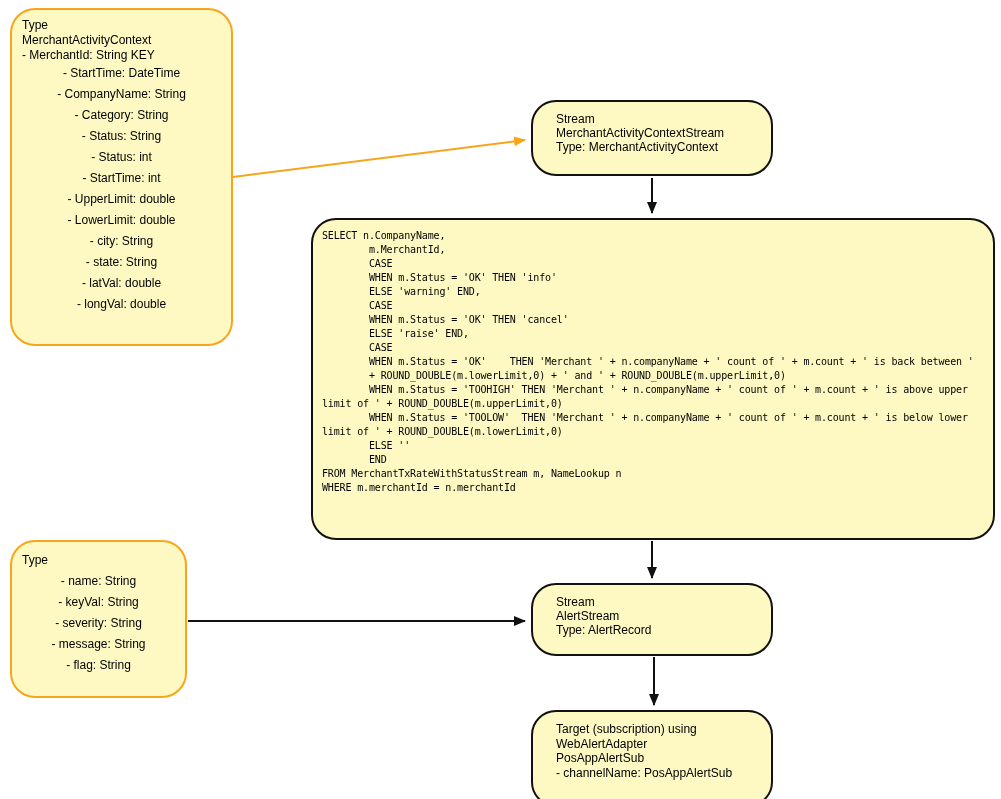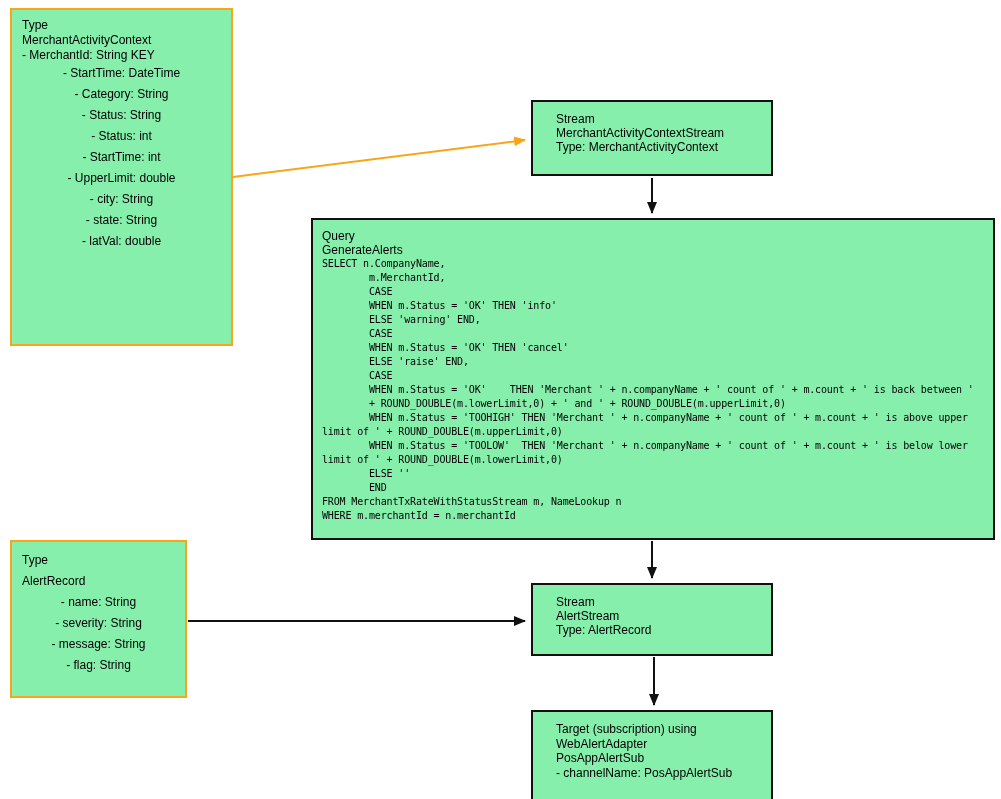--- a/index.html
+++ b/index.html
@@ -1,20 +1,20 @@
 <!DOCTYPE html>
 <html><head>
 <meta charset="utf-8">
 <style>
   * { margin:0; padding:0; box-sizing:border-box; }
   html,body { background:#ffffff; }
   body { font-family:"Liberation Sans", sans-serif; color:#000; }
   .canvas { position:relative; width:1001px; height:799px; background:#fff; overflow:hidden; }
   .arrow-layer { position:absolute; left:0; top:0; width:1001px; height:799px; pointer-events:none; }
-  .node { position:absolute; background:#86efac; font-size:12px; color:#000; }
+  .node { position:absolute; background:#fef9c3; font-size:12px; color:#000;border-radius:25px; }
   .type-node { border:2px solid #F9A51A; }
   .black-node { border:2px solid #111111; }
   .pad { padding:8px 10px; }
   .tight div { line-height:15px; }
   .fields div { line-height:21px; white-space:nowrap;text-align:center; }
   .rows div { line-height:21px; white-space:nowrap; }
   .stream-lines div { line-height:14px; }
   .stream-pad { padding:10px 23px; }
   .query-pad { padding:9px 4px 0 9px; }
   .q-head div { font-size:12px; line-height:14px; }
@@ -45,54 +45,53 @@
   </svg>
 
   <div class="node type-node pad" style="left:10px; top:8px; width:223px; height:338px;">
     <div class="tight">
       <div>Type</div>
       <div>MerchantActivityContext</div>
       <div>- MerchantId: String KEY</div>
     </div>
     <div class="fields">
         <div>- StartTime: DateTime</div>
+        <div>- CompanyName: String</div>
         <div>- Category: String</div>
         <div>- Status: String</div>
         <div>- Status: int</div>
         <div>- StartTime: int</div>
         <div>- UpperLimit: double</div>
+        <div>- LowerLimit: double</div>
         <div>- city: String</div>
         <div>- state: String</div>
         <div>- latVal: double</div>
+        <div>- longVal: double</div>
       </div>
   </div>
 
   <div class="node black-node stream-pad" style="left:531px; top:100px; width:242px; height:76px;">
     <div class="stream-lines">
       <div>Stream</div>
       <div>MerchantActivityContextStream</div>
       <div>Type: MerchantActivityContext</div>
     </div>
   </div>
 
   <div class="node black-node query-pad" style="left:311px; top:218px; width:684px; height:322px;">
-    <div class="q-head">
-      <div>Query</div>
-      <div>GenerateAlerts</div>
-    </div>
     <div class="code"><div>SELECT n.CompanyName,</div><div>        m.MerchantId,</div><div>        CASE</div><div>        WHEN m.Status = 'OK' THEN 'info'</div><div>        ELSE 'warning' END,</div><div>        CASE</div><div>        WHEN m.Status = 'OK' THEN 'cancel'</div><div>        ELSE 'raise' END,</div><div>        CASE</div><div>        WHEN m.Status = 'OK'    THEN 'Merchant ' + n.companyName + ' count of ' + m.count + ' is back between '</div><div>        + ROUND_DOUBLE(m.lowerLimit,0) + ' and ' + ROUND_DOUBLE(m.upperLimit,0)</div><div>        WHEN m.Status = 'TOOHIGH' THEN 'Merchant ' + n.companyName + ' count of ' + m.count + ' is above upper</div><div>limit of ' + ROUND_DOUBLE(m.upperLimit,0)</div><div>        WHEN m.Status = 'TOOLOW'  THEN 'Merchant ' + n.companyName + ' count of ' + m.count + ' is below lower</div><div>limit of ' + ROUND_DOUBLE(m.lowerLimit,0)</div><div>        ELSE ''</div><div>        END</div><div>FROM MerchantTxRateWithStatusStream m, NameLookup n</div><div>WHERE m.merchantId = n.merchantId</div></div>
   </div>
 
   <div class="node type-node pad" style="left:10px; top:540px; width:177px; height:158px;">
     <div class="rows">
       <div>Type</div>
-      <div>AlertRecord</div>
     </div>
     <div class="fields">
         <div>- name: String</div>
+        <div>- keyVal: String</div>
         <div>- severity: String</div>
         <div>- message: String</div>
         <div>- flag: String</div>
       </div>
   </div>
 
   <div class="node black-node stream-pad" style="left:531px; top:583px; width:242px; height:73px;">
     <div class="stream-lines">
       <div>Stream</div>
       <div>AlertStream</div>

